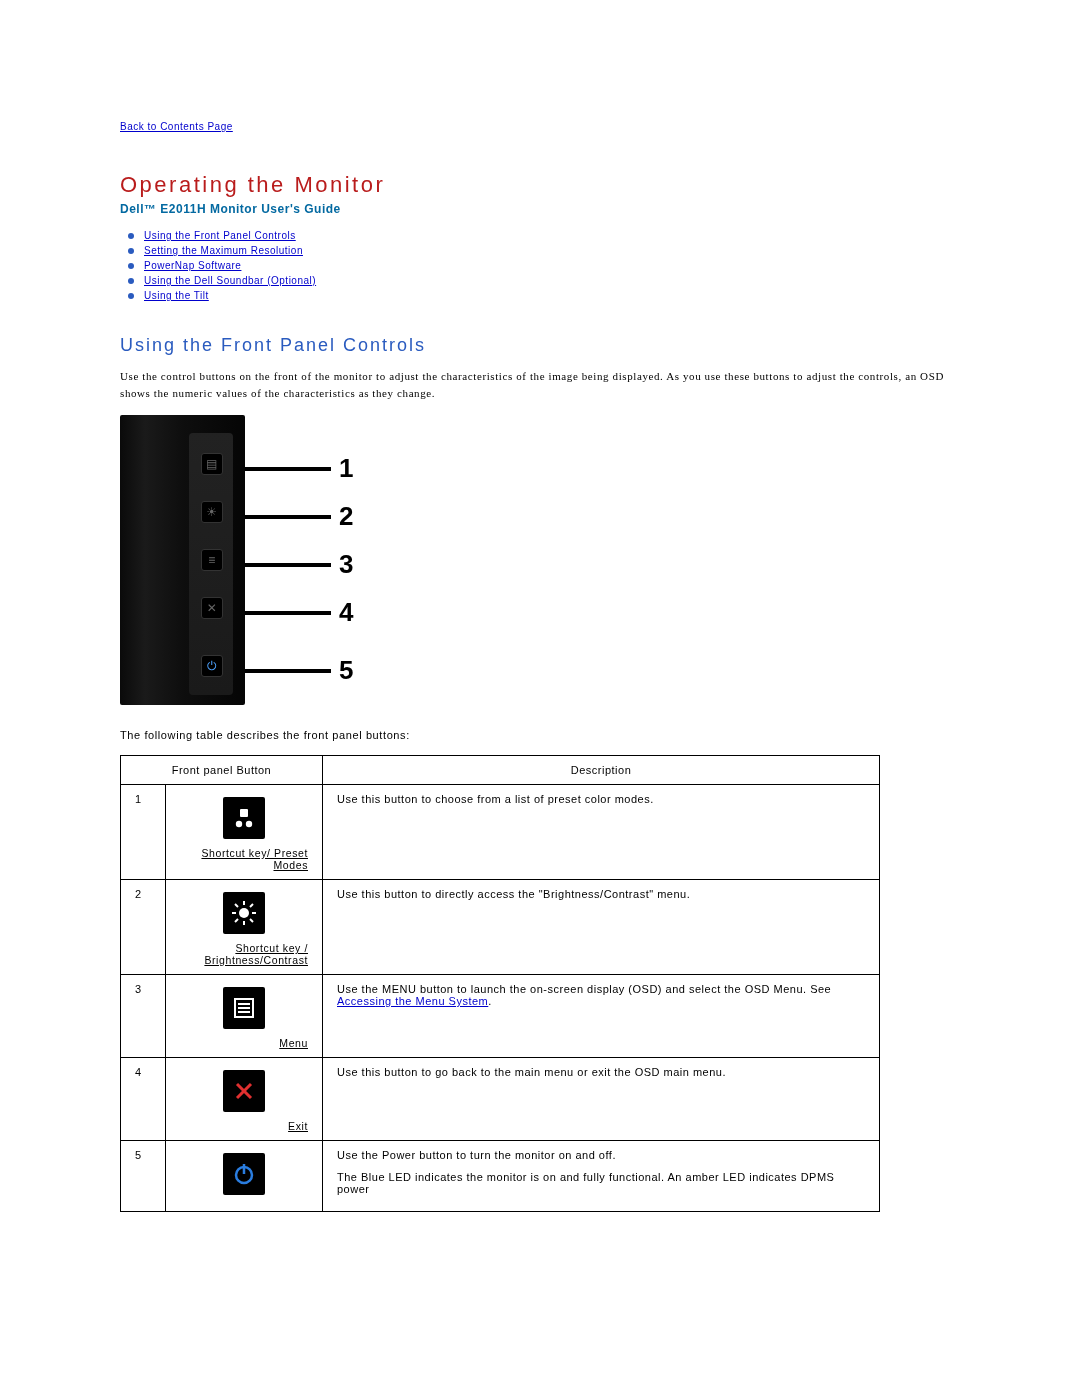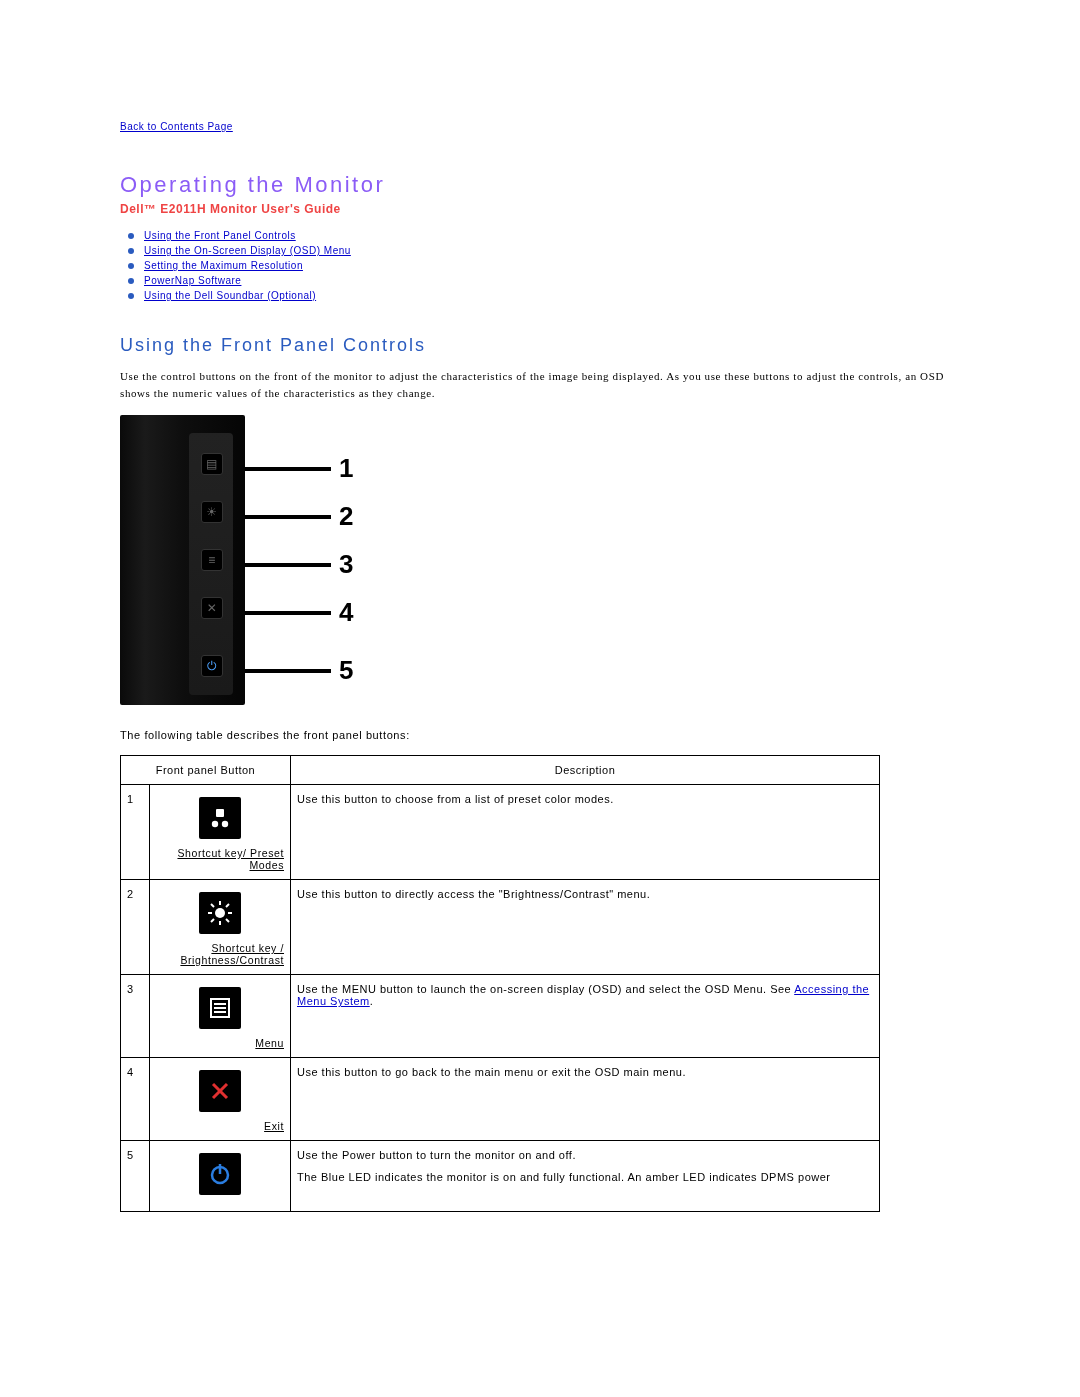--- a/index.html
+++ b/index.html
@@ -9,28 +9,28 @@
     margin: 0;
     padding: 120px 120px 0 120px;
     background: #fff;
     letter-spacing: 0.5px;
   }
   a { color: #0000cc; text-decoration: underline; }
   .back-link { font-size: 10px; display: inline-block; margin-bottom: 40px; }
   h1 {
     font-size: 22px;
     font-weight: normal;
-    color: #8b5cf6;
+    color: #b91c1c;
     margin: 0 0 4px 0;
     letter-spacing: 2.5px;
   }
   .subtitle {
     font-size: 12px;
     font-weight: bold;
-    color: #ef4444;
+    color: #0369a1;
     margin-bottom: 14px;
   }
   ul.toc { list-style: none; padding: 0; margin: 0 0 34px 0; }
   ul.toc li { margin: 4px 0 4px 8px; font-size: 10px; }
   ul.toc .bullet {
     display: inline-block;
     width: 6px; height: 6px;
     border-radius: 50%;
     background: #2a5bbf;
     vertical-align: middle;
@@ -82,21 +82,21 @@
   .lr1{top:38px;} .lr2{top:86px;} .lr3{top:134px;} .lr4{top:182px;} .lr5{top:240px;}
 
   .tbl-intro { font-size: 11px; margin: 16px 0 14px 0; letter-spacing: 0.6px; }
 
   table.fp {
     border-collapse: collapse;
     width: 760px;
   }
   table.fp th, table.fp td {
     border: 1px solid #000;
-    padding: 8px 6px;
+    padding: 8px 14px;
     vertical-align: top;
     font-size: 11px;
     text-align: left;
     letter-spacing: 0.5px;
   }
   table.fp th { font-weight: normal; text-align: center; }
   .num-col { width: 16px; text-align: left; }
   .btn-col { width: 128px; text-align: center; }
   .iconbox {
     width: 42px; height: 42px;
@@ -113,24 +113,24 @@
 
 
 
 <a href="#" class="back-link">Back to Contents Page</a>
 
 <h1>Operating the Monitor</h1>
 <div class="subtitle">Dell™ E2011H Monitor User's Guide</div>
 
 <ul class="toc">
   <li><span class="bullet"></span><a href="#">Using the Front Panel Controls</a></li>
-  <li><span class="bullet"></span><a href="#">Using the On-Screen Display (OSD) Menu</a></li>
   <li><span class="bullet"></span><a href="#">Setting the Maximum Resolution</a></li>
   <li><span class="bullet"></span><a href="#">PowerNap Software</a></li>
   <li><span class="bullet"></span><a href="#">Using the Dell Soundbar (Optional)</a></li>
+  <li><span class="bullet"></span><a href="#">Using the Tilt</a></li>
 </ul>
 
 <h2>Using the Front Panel Controls</h2>
 <div class="para">Use the control buttons on the front of the monitor to adjust the characteristics of the image being displayed. As you use these buttons to adjust the controls, an OSD shows the numeric values of the characteristics as they change.</div>
 
 <div class="panel-wrap">
   <div class="panel">
     <div class="panel-strip"></div>
     <div class="pbtn pb1">
         <span class="ico">▤</span>

